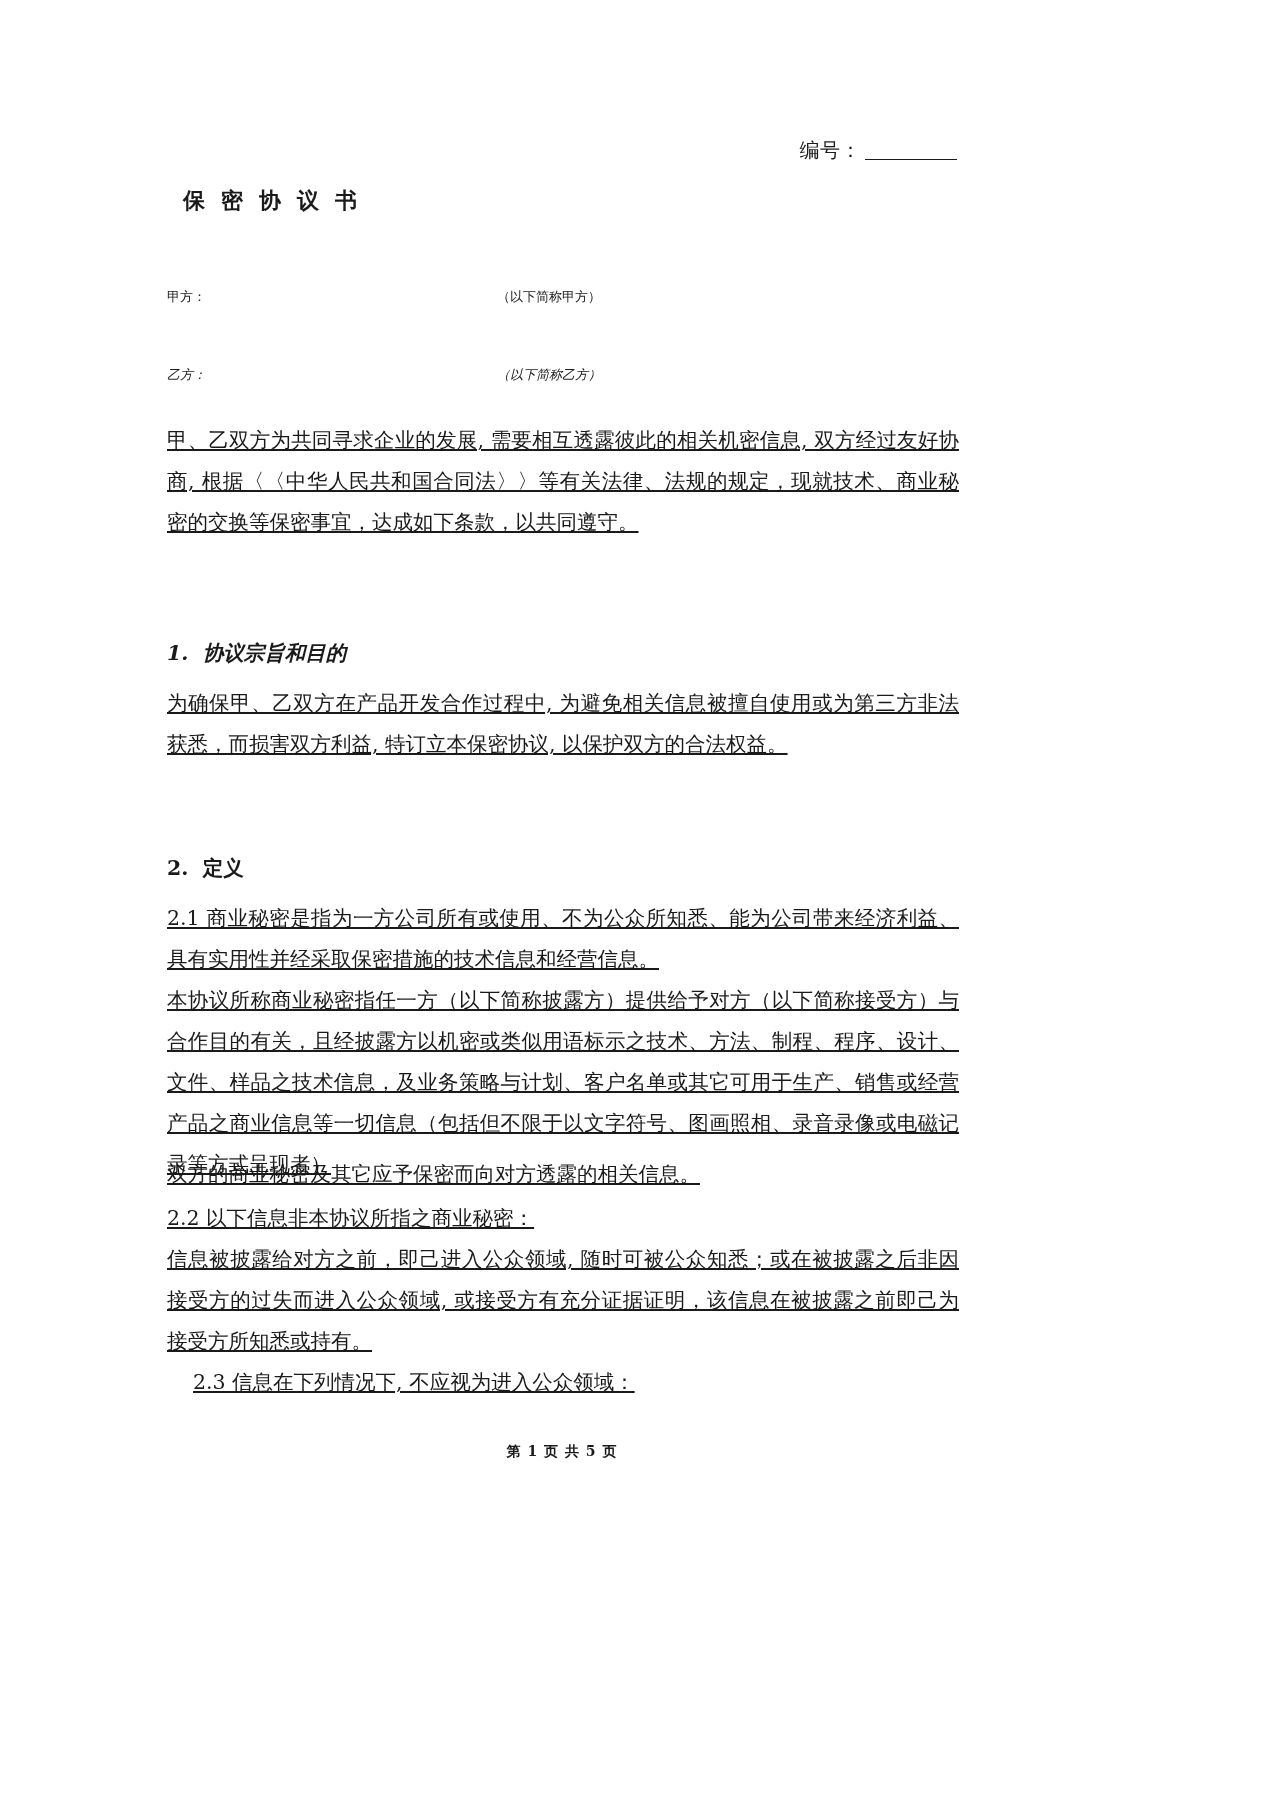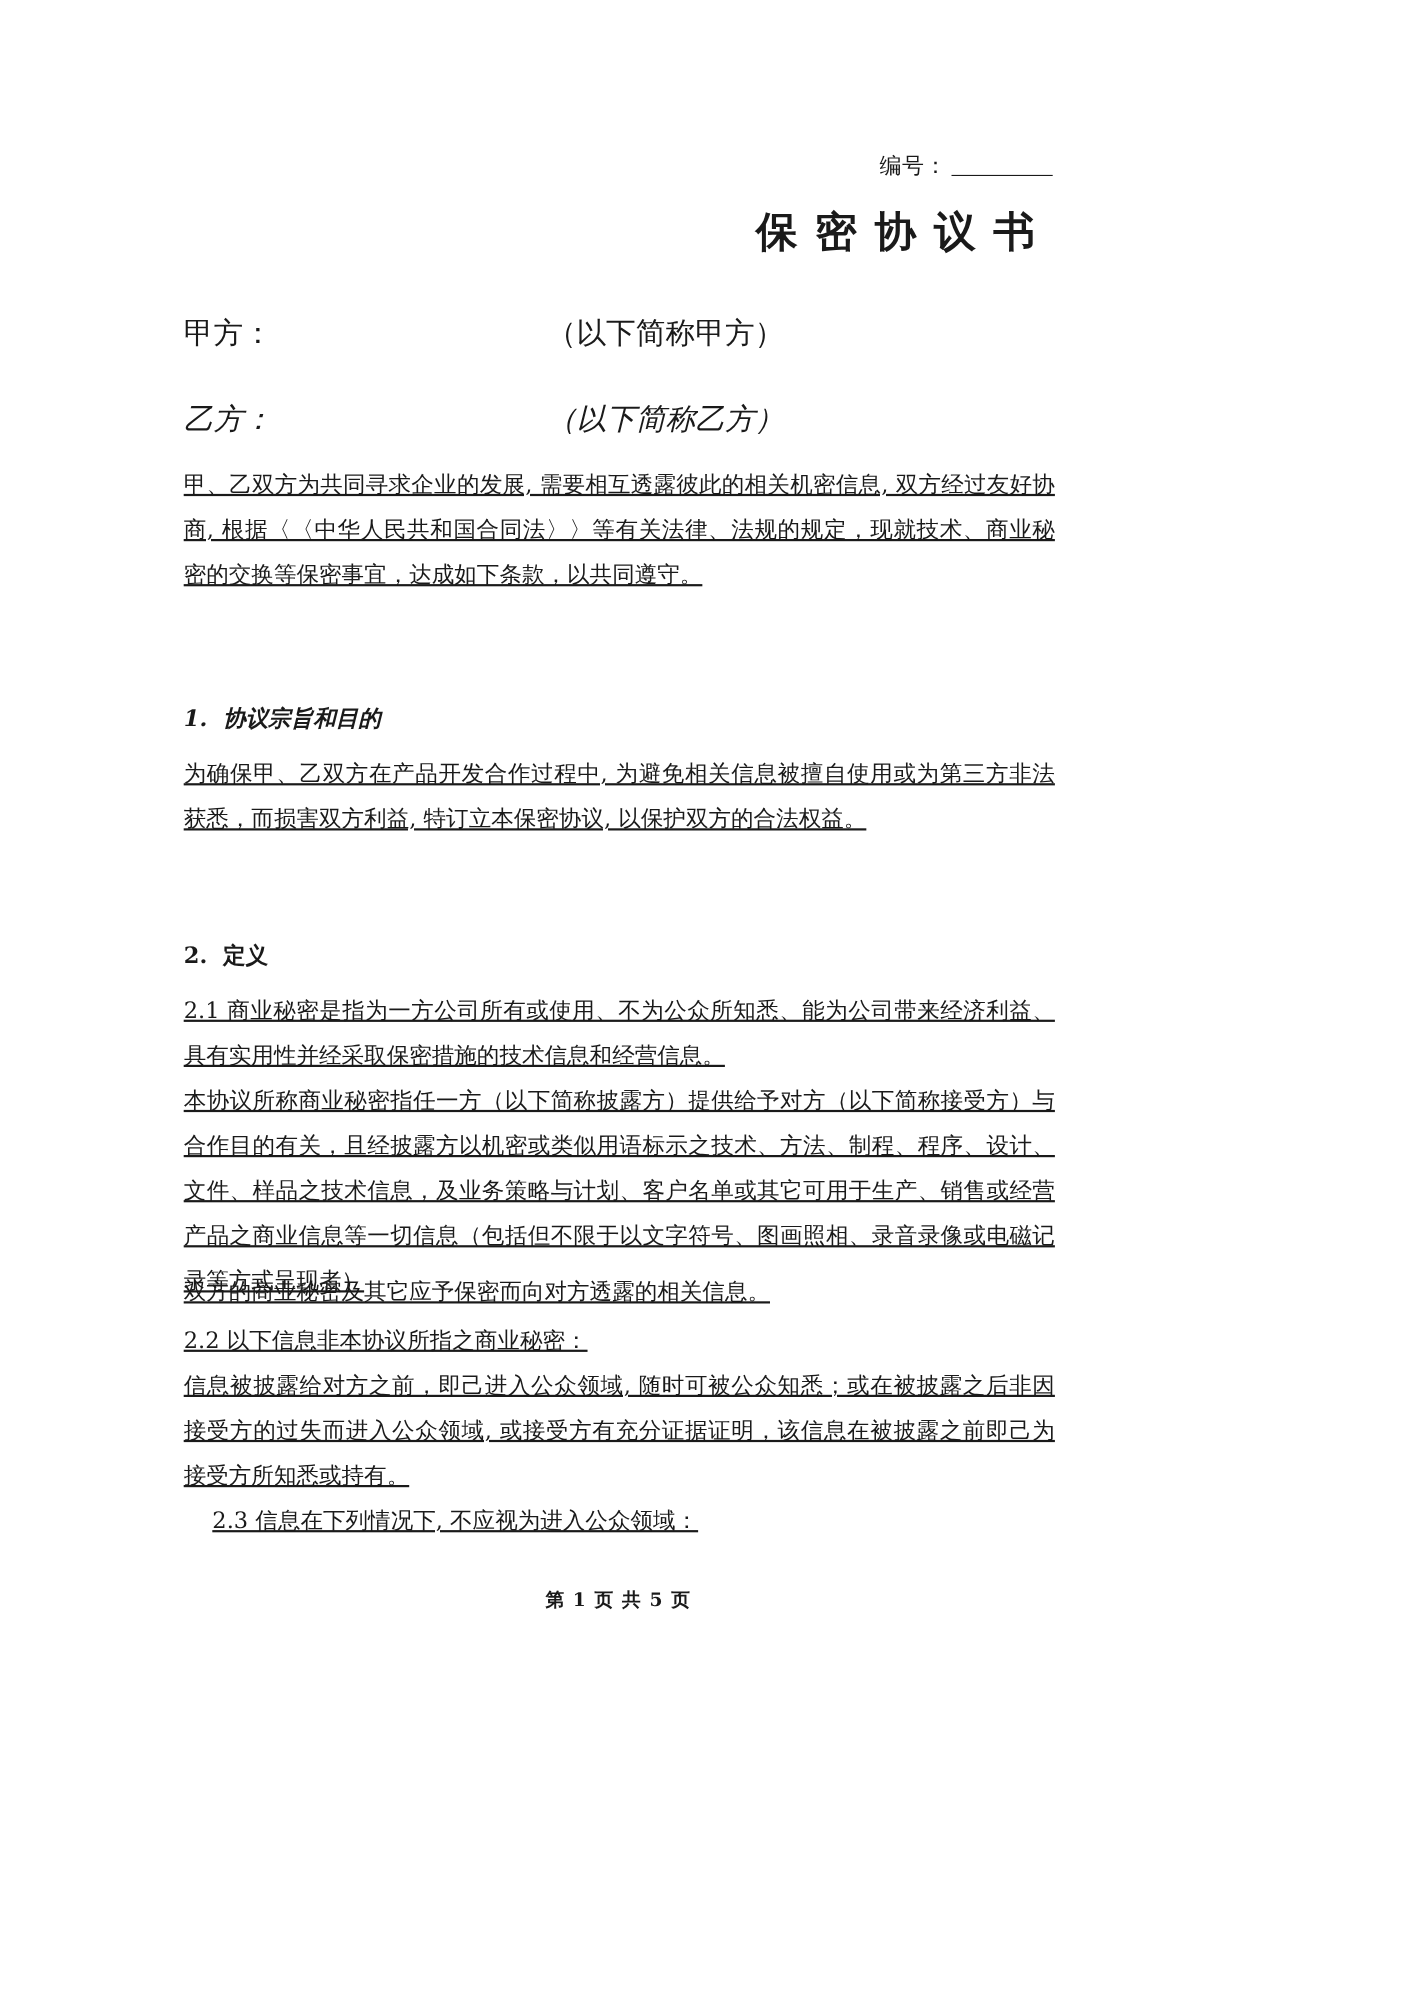--- a/index.html
+++ b/index.html
@@ -46,34 +46,34 @@
     margin-left: 4px;
     height: 18px;
   }
 
   
   .doc-title {
     position: absolute;
     top: 186px;
     left: 0;
     width: 790px;
-    text-align: right;
-    font-size: 38px;
+    text-align: left;
+    font-size: 22px;
     font-weight: bold;
     letter-spacing: 16px;
     text-indent: 16px;
     line-height: 1.3;
   }
 
   
   .party-row {
     position: absolute;
     left: 0;
     width: 790px;
-    font-size: 27px;
+    font-size: 13px;
     line-height: 1;
     display: flex;
   }
   .party-row .party-name { width: 330px; }
   .party-row .party-alias { }
 
   .party-a { top: 290px; }
   .party-b { top: 368px; font-style: italic; }
 
   
@@ -110,21 +110,21 @@
   .sec2-2b    { top: 1239px; }
   .sec2-3     { top: 1362px; margin-left: 26px; }
 
   
   .footer {
     position: absolute;
     top: 1443px;
     left: 0;
     width: 790px;
     text-align: center;
-    font-size: 17px;
+    font-size: 14px;
     font-weight: bold;
     letter-spacing: 1px;
   }
 </style>
 </head>
 <body>
 
 <div class="page">
   <div class="content">
 

